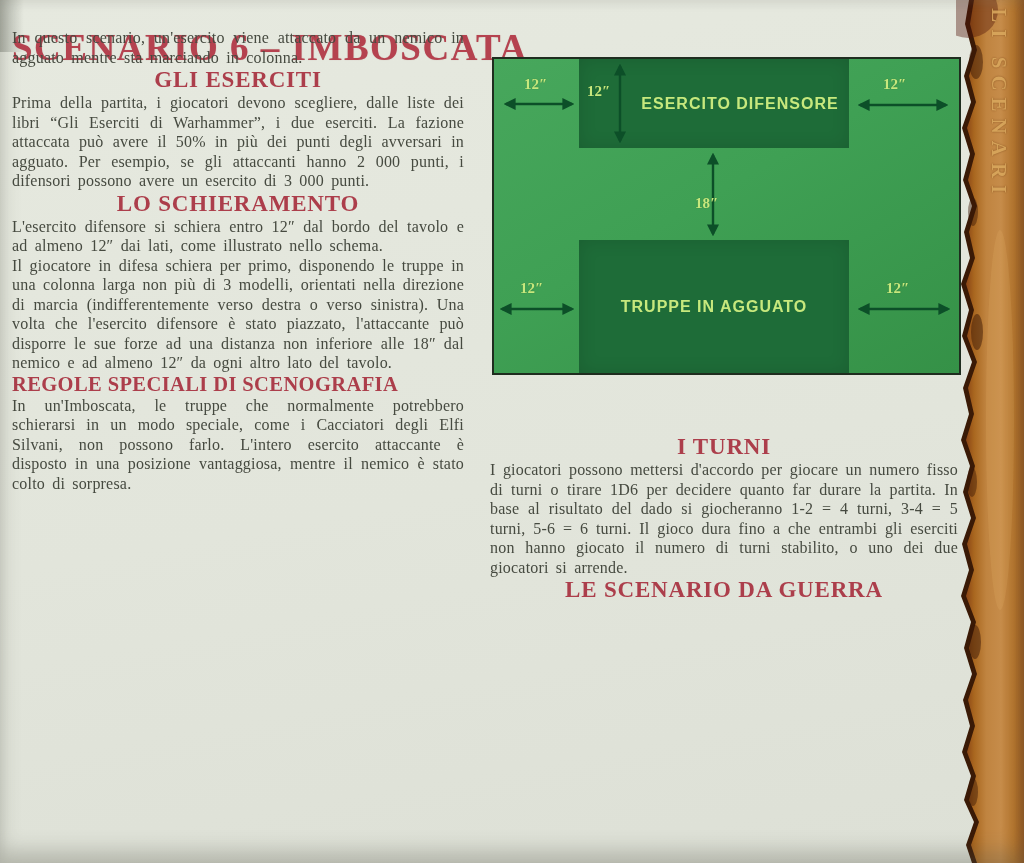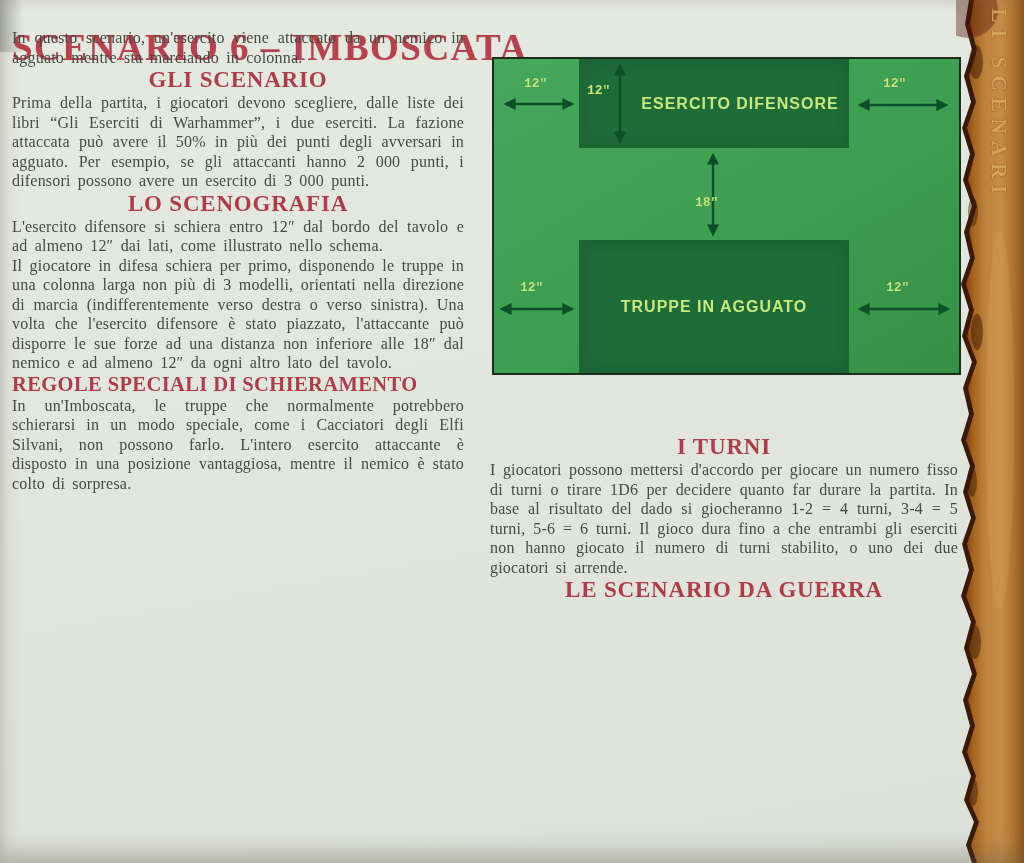--- a/index.html
+++ b/index.html
@@ -56,22 +56,22 @@
     box-shadow:inset 0 0 18px rgba(0,0,0,.12);
   }
   .zone.defender{top:0;height:89px;padding-left:52px;width:218px;}
   .zone.ambush{top:181px;height:133px;}
   .zone-label{
     font-family:"Liberation Sans", sans-serif;font-size:16px;font-weight:600;
     letter-spacing:1px;color:#c7e87d;white-space:nowrap;
   }
   .arrows{position:absolute;left:0;top:0;width:465px;height:314px;}
   .dim{
-    position:absolute;font-family:Liberation Mono, monospace;
-    font-size:13px;font-weight:700;color:#c7e87d;white-space:nowrap;
+    position:absolute;font-family:Liberation Serif, serif;
+    font-size:15px;font-weight:700;color:#c7e87d;white-space:nowrap;
     text-shadow:0 0 1px rgba(0,40,10,.4);
   }
   .dim.tl{left:30px;top:17px;}
   .dim.depth{left:93px;top:24px;}
   .dim.tr{left:389px;top:17px;}
   .dim.gap{left:201px;top:136px;}
   .dim.bl{left:26px;top:221px;}
   .dim.br{left:392px;top:221px;}
 
   
@@ -94,32 +94,32 @@
 
   <h1 class="page-title">SCENARIO 6 – IMBOSCATA</h1>
 
   <div class="col col-left">
     <p class="body">In questo scenario, un'esercito viene attaccato da un nemico in agguato mentre sta marciando in colonna.</p>
 
     <section>
     </section>
 
     <section>
-      <h2 class="sec mt-eserciti">GLI SCENARIO</h2>
+      <h2 class="sec mt-eserciti">GLI ESERCITI</h2>
       <p class="body">Prima della partita, i giocatori devono scegliere, dalle liste dei libri “Gli Eserciti di Warhammer”, i due eserciti. La fazione attaccata può avere il 50% in più dei punti degli avversari in agguato. Per esempio, se gli attaccanti hanno 2 000 punti, i difensori possono avere un esercito di 3 000 punti.</p>
     </section>
 
     <section>
-      <h2 class="sec mt-schieramento">LO SCENOGRAFIA</h2>
+      <h2 class="sec mt-schieramento">LO SCHIERAMENTO</h2>
       <p class="body">L'esercito difensore si schiera entro 12″ dal bordo del tavolo e ad almeno 12″ dai lati, come illustrato nello schema.</p>
       <p class="body mt-p2">Il giocatore in difesa schiera per primo, disponendo le truppe in una colonna larga non più di 3 modelli, orientati nella direzione di marcia (indifferentemente verso destra o verso sinistra). Una volta che l'esercito difensore è stato piazzato, l'attaccante può disporre le sue forze ad una distanza non inferiore alle 18″ dal nemico e ad almeno 12″ da ogni altro lato del tavolo.</p>
     </section>
 
     <section>
-      <h2 class="sec left mt-regole">REGOLE SPECIALI DI SCHIERAMENTO</h2>
+      <h2 class="sec left mt-regole">REGOLE SPECIALI DI SCENOGRAFIA</h2>
       <p class="body">In un'Imboscata, le truppe che normalmente potrebbero schierarsi in un modo speciale, come i Cacciatori degli Elfi Silvani, non possono farlo. L'intero esercito attaccante è disposto in una posizione vantaggiosa, mentre il nemico è stato colto di sorpresa.</p>
     </section>
   </div>
 
   <div class="diagram">
     <div class="zone ambush">
       <span class="zone-label">TRUPPE IN AGGUATO</span>
     </div>
     <div class="zone defender">
       <span class="zone-label">ESERCITO DIFENSORE</span>

